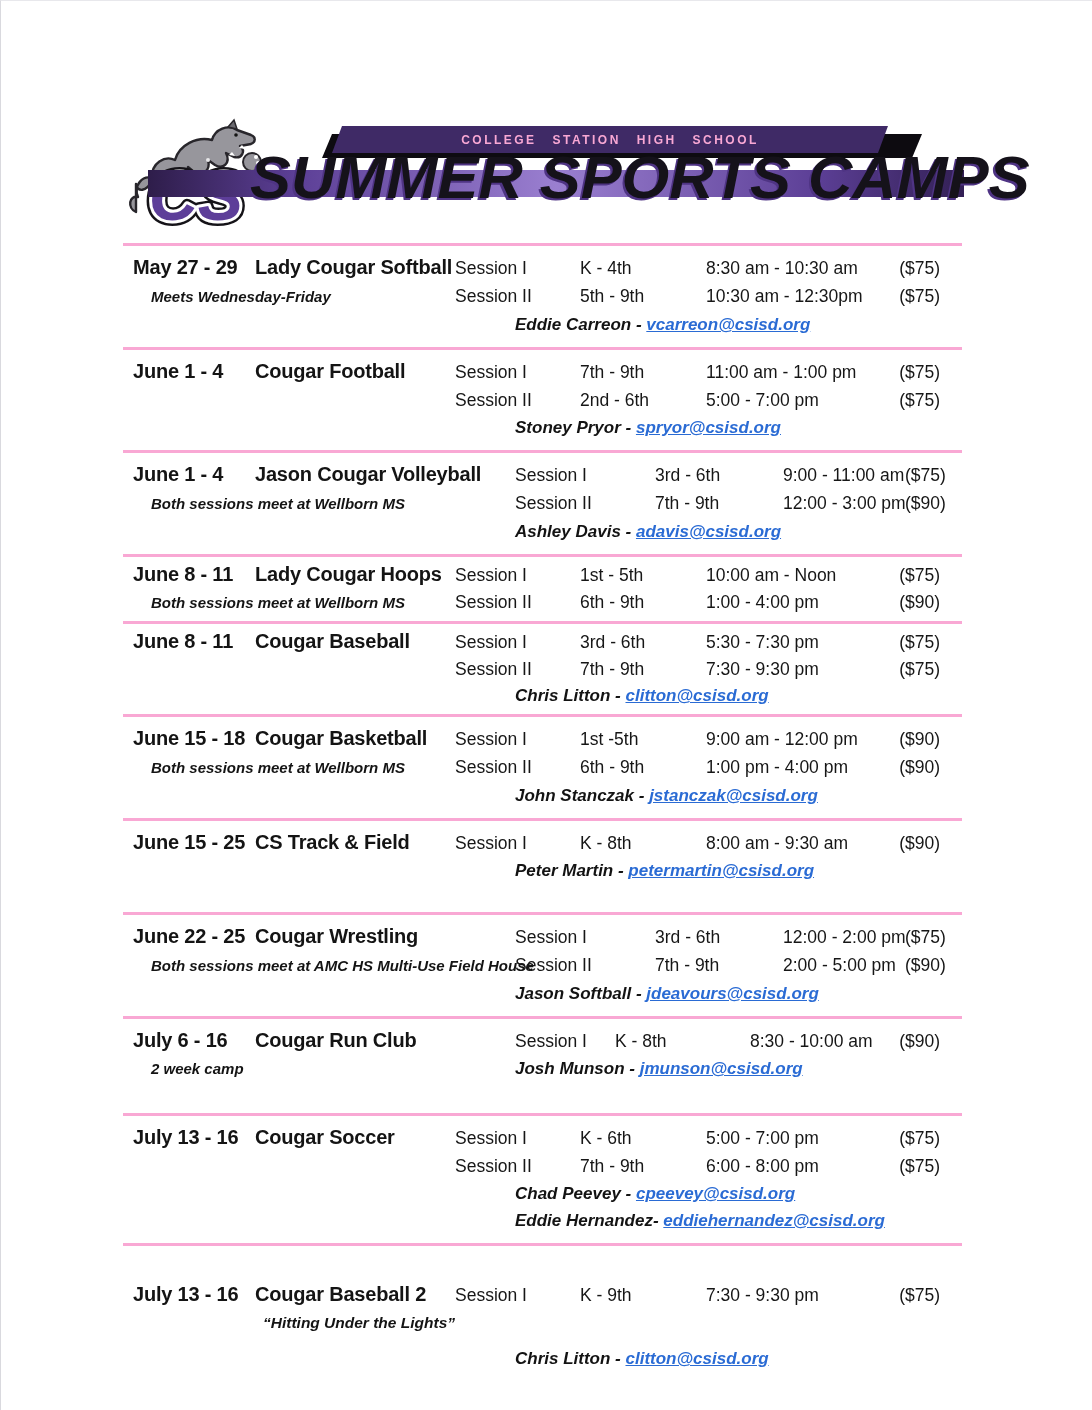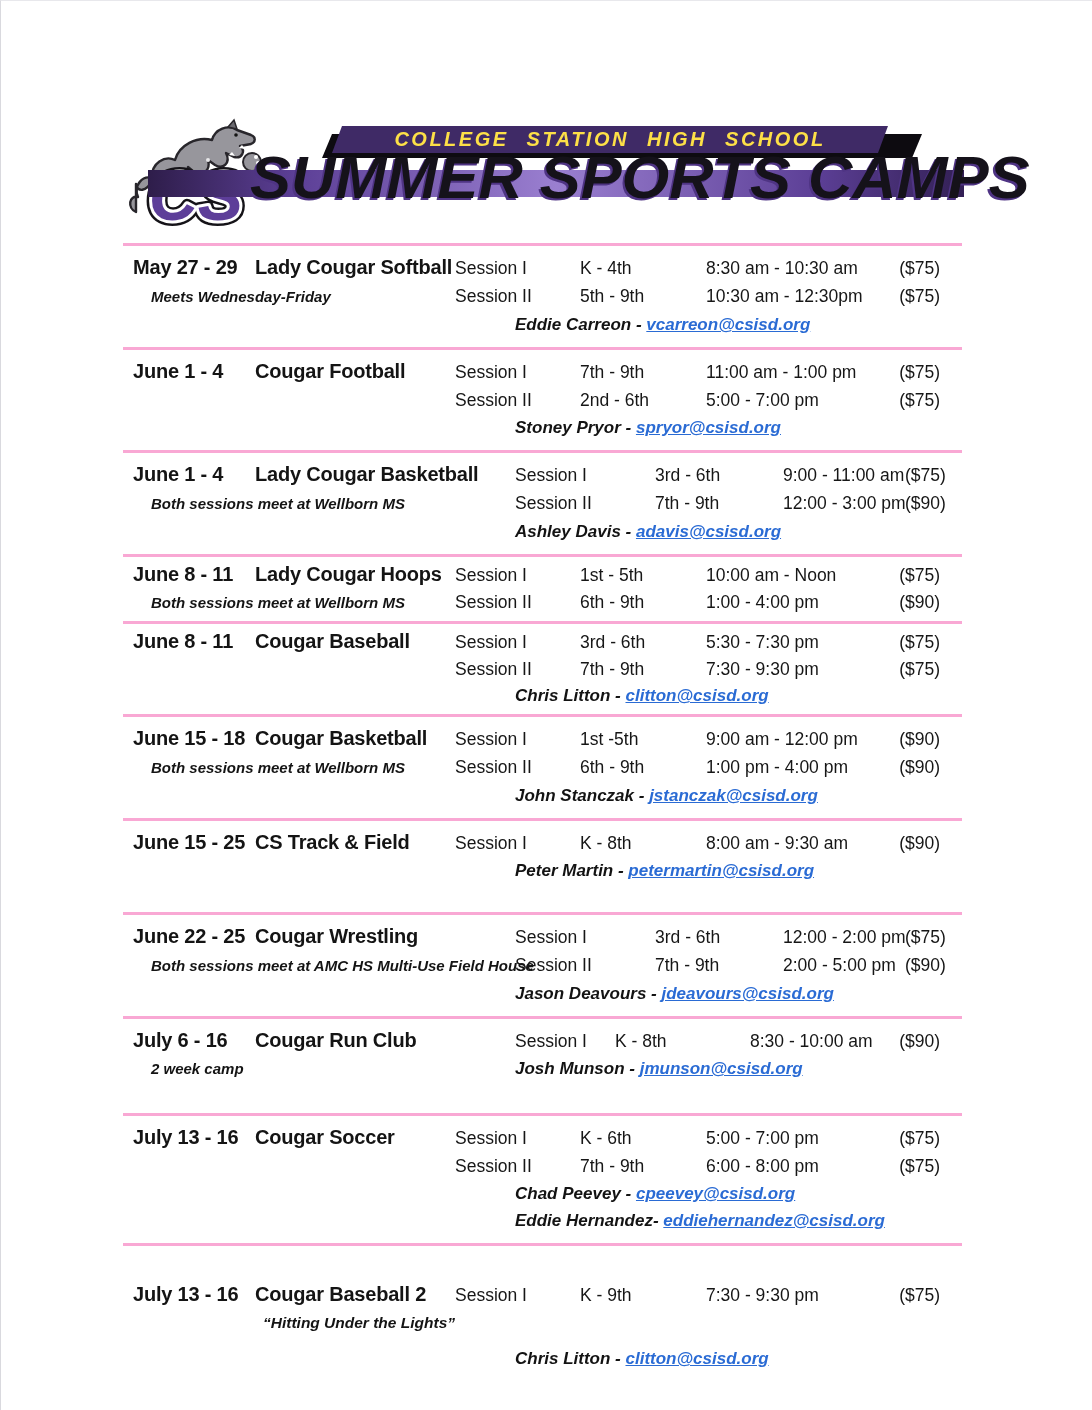--- a/index.html
+++ b/index.html
@@ -18,21 +18,21 @@
     background:#0d0b10;
     clip-path:polygon(10px 0, 100% 0, calc(100% - 10px) 100%, 0 100%);
   }
   .banner {
     position:absolute; left:332px; top:126px; width:556px; height:27px;
     background:#3f2a66;
     clip-path:polygon(10px 0, 100% 0, calc(100% - 10px) 100%, 0 100%);
     display:flex; align-items:center; justify-content:center;
   }
   .banner-text {
-    color:#fde047; font-style:italic; font-weight:bold; font-size:20px;
+    color:#f9a8d4; font-weight:bold; font-size:12px;
     letter-spacing:2.5px; word-spacing:10px; white-space:nowrap;
   }
   .title-band {
     position:absolute; left:148px; top:170px; width:816px; height:27px;
     background:linear-gradient(90deg,#2e1d4a 0%, #5c3f96 18%, #9a7fd0 50%, #5c3f96 82%, #332055 100%);
   }
   .big-title {
     position:absolute; left:250px; top:144px; margin:0;
     font-size:59px; font-weight:bold; font-style:italic;
     color:#15121a; white-space:nowrap; letter-spacing:0;
@@ -169,21 +169,21 @@
     <div class="row contact-row">
       <div class="contact-cell contact-line">
         <span class="cname">Stoney Pryor - </span><a class="email">spryor@csisd.org</a>
       </div>
     </div>
   </section>
 
   <section class="camp v2 camp-3">
     <div class="row">
       <div class="date">June 1 - 4</div>
-      <div class="sport">Lady Cougar Basketball</div>
+      <div class="sport">Jason Cougar Volleyball</div>
       <div class="session">Session I</div>
       <div class="grade">3rd - 6th</div>
       <div class="time">9:00 - 11:00 am</div>
       <div class="price">($75)</div>
     </div>
     <div class="row">
       <div class="note">Both sessions meet at Wellborn MS</div>
       <div class="session">Session II</div>
       <div class="grade">7th - 9th</div>
       <div class="time">12:00 - 3:00 pm</div>
@@ -287,21 +287,21 @@
     </div>
     <div class="row">
       <div class="note">Both sessions meet at AMC HS Multi-Use Field House</div>
       <div class="session">Session II</div>
       <div class="grade">7th - 9th</div>
       <div class="time">2:00 - 5:00 pm</div>
       <div class="price">($90)</div>
     </div>
     <div class="row contact-row">
       <div class="contact-cell contact-line">
-        <span class="cname">Jason Deavours - </span><a class="email">jdeavours@csisd.org</a>
+        <span class="cname">Jason Softball - </span><a class="email">jdeavours@csisd.org</a>
       </div>
     </div>
   </section>
 
   <section class="camp v3 camp-9">
     <div class="row">
       <div class="date">July 6 - 16</div>
       <div class="sport">Cougar Run Club</div>
       <div class="session">Session I</div>
       <div class="grade">K - 8th</div>

